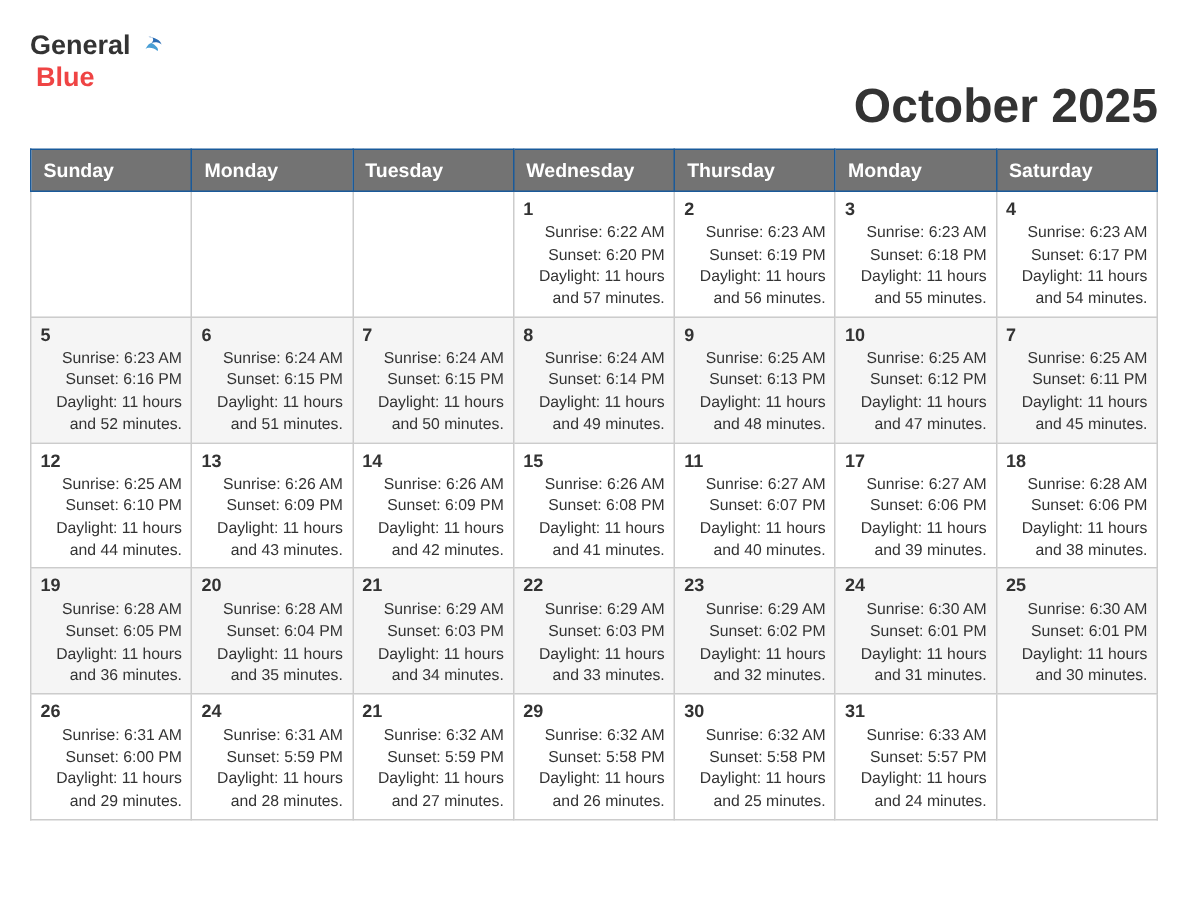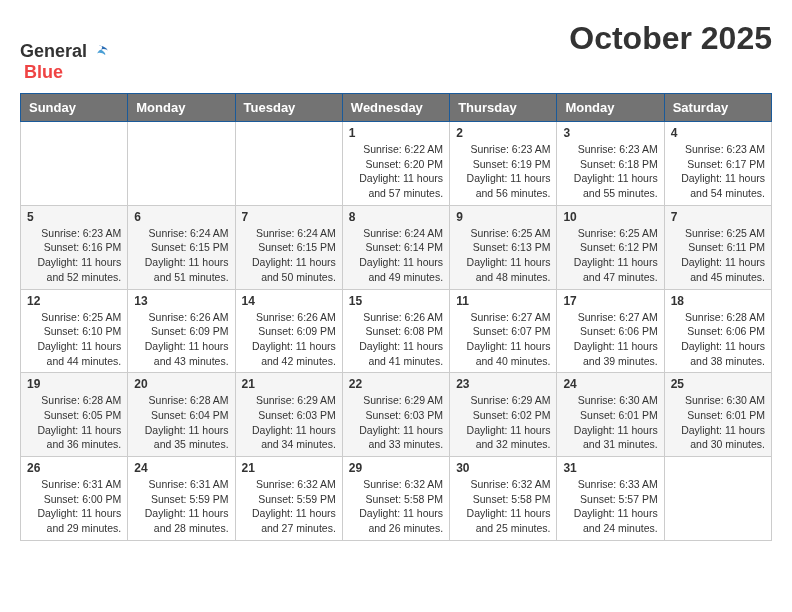--- a/index.html
+++ b/index.html
@@ -17,29 +17,29 @@
       margin-bottom: 10px;
     }
     .logo {
       display: flex;
       flex-direction: column;
       align-items: flex-start;
     }
     .logo-text {
       display: flex;
       align-items: flex-start;
-      margin-top: 21px;
     }
     .logo-icon {
       width: 20px;
       height: 20px;
       margin-left: 2px;
     }
     .title-block {
       text-align: right;
+      margin-top: 32px;
     }
     .month-title {
       font-size: 32px;
       font-weight: bold;
       color: #333;
     }
     .location {
       font-size: 16px;
       color: #333;
     }

